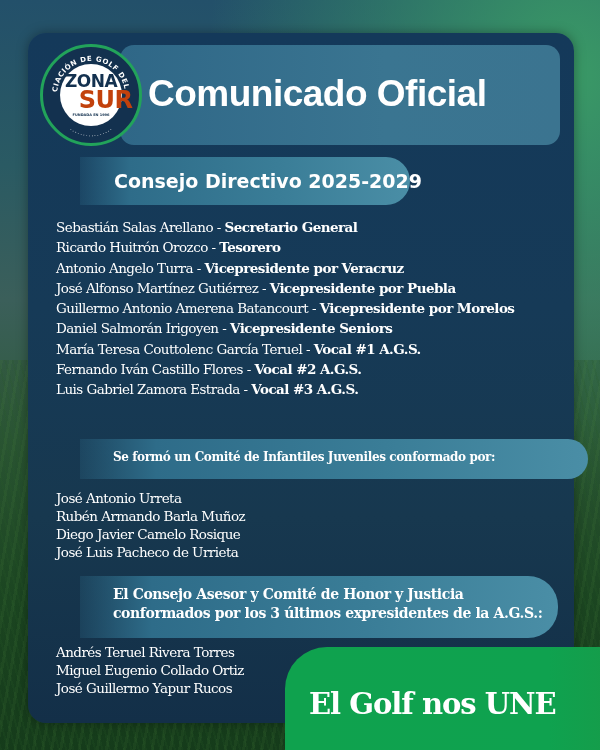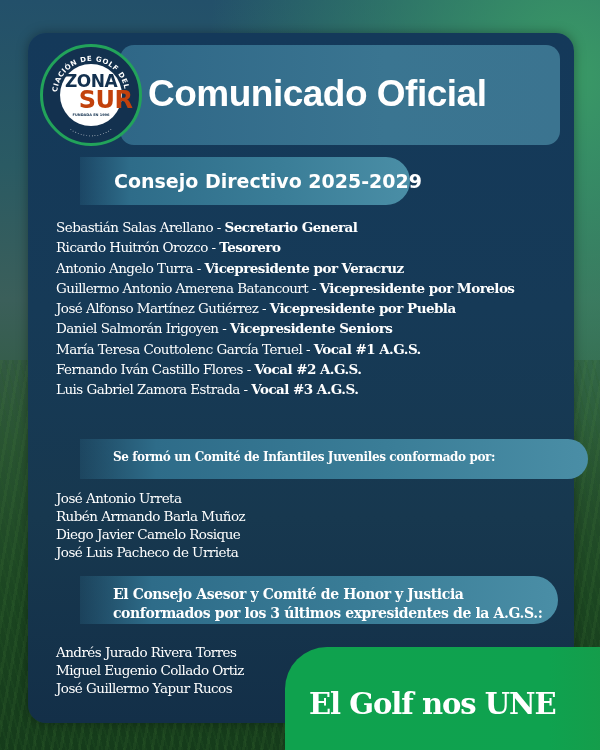--- a/index.html
+++ b/index.html
@@ -56,21 +56,21 @@
     .section-pill {
       position: absolute; left: 12px;
       background: linear-gradient(90deg, rgba(47,110,140,0.25) 0%, #2e6c89 15%, #3a7d97 60%, #4a8ea6 100%);
       border-radius: 0 30px 30px 0;
       color: #ffffff; font-weight: bold; margin-left: 40px;
     }
     .pill-1 { top: 124px; width: 330px; height: 48px; }
     .pill-1 .pill-text { position: absolute; left: 34px; top: 13px; font-size: 19px; white-space: nowrap; font-family: "DejaVu Sans", sans-serif; }
     .pill-2 { top: 406px; width: 508px; height: 40px; }
     .pill-2 .pill-text { position: absolute; left: 33px; top: 11px; font-size: 12px; white-space: nowrap; letter-spacing: -0.4px; }
-    .pill-3 { top: 543px; width: 478px; height: 48px; }
+    .pill-3 { top: 543px; width: 478px; height: 62px; }
     .pill-3 .pill-text { position: absolute; left: 33px; top: 9px; font-size: 14px; line-height: 19px; width: 450px; letter-spacing: -0.4px; }
 
     .list {
       position: absolute; left: 28px;
       color: #ffffff; font-family: "DejaVu Serif", serif;
       font-size: 13.5px; letter-spacing: -0.55px;
     }
     .list-1 { top: 184px; }
     .list-1 .row { height: 20.3px; line-height: 20.3px; white-space: nowrap; }
     .list-1 .role { font-weight: bold; }
@@ -121,22 +121,22 @@
   <div class="title">Comunicado Oficial</div>
 
   <div class="section-pill pill-1">
     <span class="pill-text">Consejo Directivo 2025-2029</span>
   </div>
 
   <div class="list list-1">
     <div class="row"><span>Sebastián Salas Arellano - </span><span class="role">Secretario General</span></div>
     <div class="row"><span>Ricardo Huitrón Orozco - </span><span class="role">Tesorero</span></div>
     <div class="row"><span>Antonio Angelo Turra - </span><span class="role">Vicepresidente por Veracruz</span></div>
+    <div class="row"><span>José Alfonso Martínez Gutiérrez - </span><span class="role">Vicepresidente por Puebla</span></div>
     <div class="row"><span>Guillermo Antonio Amerena Batancourt - </span><span class="role">Vicepresidente por Morelos</span></div>
-    <div class="row"><span>José Alfonso Martínez Gutiérrez - </span><span class="role">Vicepresidente por Puebla</span></div>
     <div class="row"><span>Daniel Salmorán Irigoyen - </span><span class="role">Vicepresidente Seniors</span></div>
     <div class="row"><span>María Teresa Couttolenc García Teruel - </span><span class="role">Vocal #1 A.G.S.</span></div>
     <div class="row"><span>Fernando Iván Castillo Flores - </span><span class="role">Vocal #2 A.G.S.</span></div>
     <div class="row"><span>Luis Gabriel Zamora Estrada - </span><span class="role">Vocal #3 A.G.S.</span></div>
   </div>
 
   <div class="section-pill pill-2">
     <span class="pill-text">Se formó un Comité de Infantiles Juveniles conformado por:</span>
   </div>
 
@@ -145,21 +145,21 @@
     <div class="row">Rubén Armando Barla Muñoz</div>
     <div class="row">Diego Javier Camelo Rosique</div>
     <div class="row">José Luis Pacheco de Urrieta</div>
   </div>
 
   <div class="section-pill pill-3">
     <span class="pill-text">El Consejo Asesor y Comité de Honor y Justicia conformados por los 3 últimos expresidentes de la A.G.S.:</span>
   </div>
 
   <div class="list list-3">
-    <div class="row">Andrés Jurado Rivera Torres</div>
+    <div class="row">Andrés Teruel Rivera Torres</div>
     <div class="row">Miguel Eugenio Collado Ortiz</div>
     <div class="row">José Guillermo Yapur Rucos</div>
   </div>
 </div>
 
 <div class="slogan">
   <span class="slogan-text">El Golf nos UNE</span>
 </div>
 
 </body></html>

